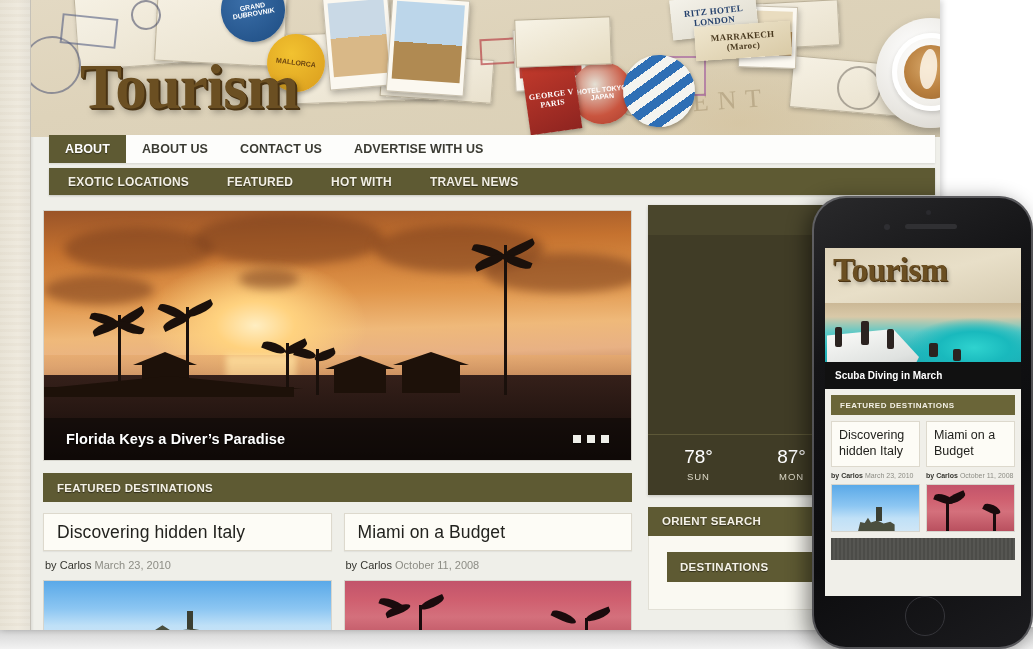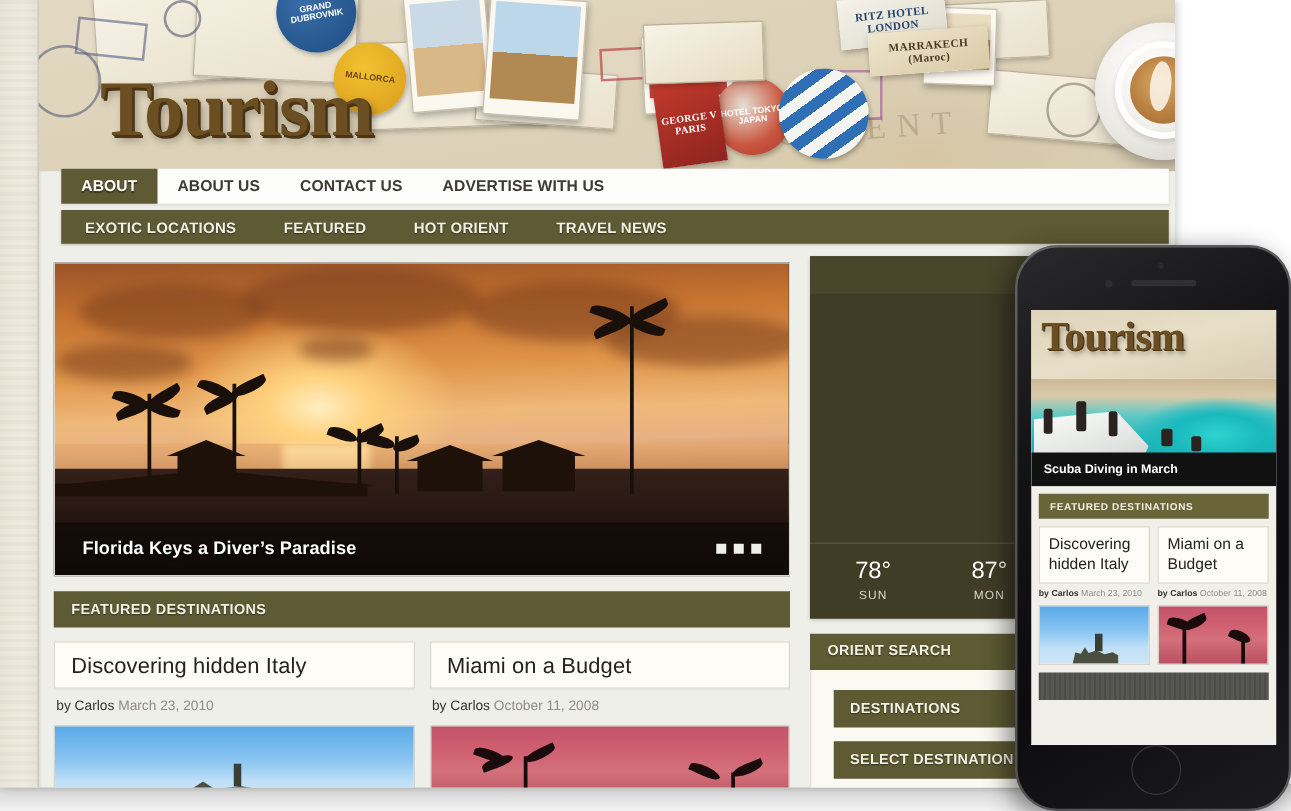--- a/index.html
+++ b/index.html
@@ -490,21 +490,21 @@
     <nav class="nav-primary">
       <div class="item active">ABOUT</div>
       <div class="item">ABOUT US</div>
       <div class="item">CONTACT US</div>
       <div class="item">ADVERTISE WITH US</div>
     </nav>
 
     <nav class="nav-secondary">
       <div class="item">EXOTIC LOCATIONS</div>
       <div class="item">FEATURED</div>
-      <div class="item">HOT ORIENT</div>
+      <div class="item">HOT WITH</div>
       <div class="item">TRAVEL NEWS</div>
     </nav>
 
     <div class="col-main">
 
       <div class="hero">
         <div class="hero-sky"></div>
 
         <div class="hero-cloud" style="left:20px;  top:16px;  width:150px; height:44px;"></div>
         <div class="hero-cloud" style="left:150px; top:2px;   width:190px; height:52px;"></div>
@@ -635,21 +635,20 @@
             <div class="t">69°</div>
             <div class="d">TUE</div>
           </div>
         </div>
       </section>
 
       <section class="widget-search">
         <div class="search-head">ORIENT SEARCH</div>
         <div class="search-body">
           <div class="search-field">DESTINATIONS</div>
-          <div class="search-field">SELECT DESTINATION</div>
         </div>
       </section>
 
     </aside>
 
   </div>
 
   <div id="phone">
     <div class="phone-body"></div>
     <div class="phone-sensor"></div>

